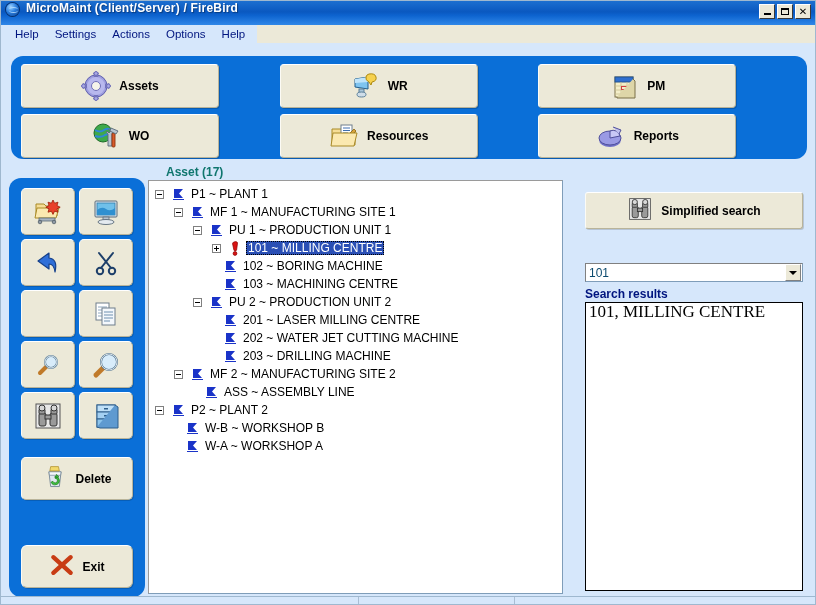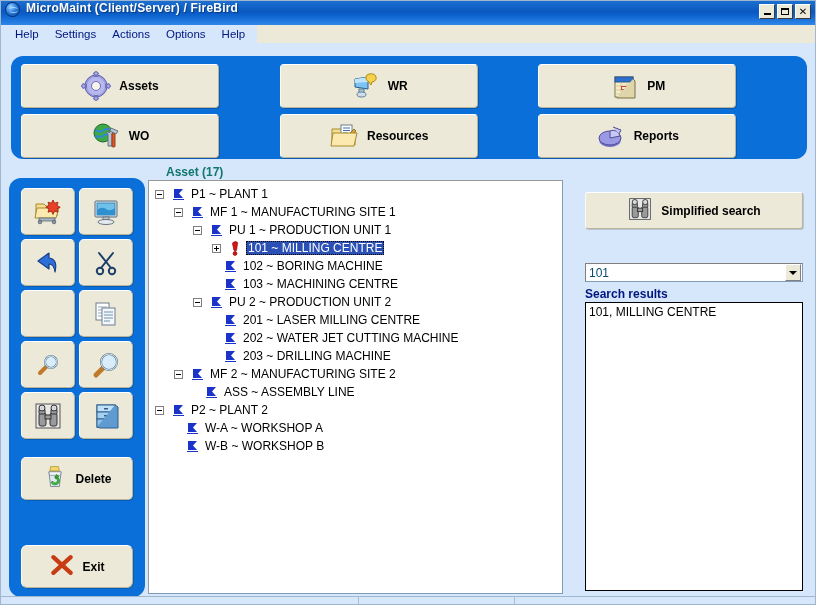--- a/index.html
+++ b/index.html
@@ -241,22 +241,22 @@
   .results-box {
     position: absolute; left: 584px; top: 301px;
     width: 218px; height: 289px;
     background: #fff;
     border: 1px solid #000;
     box-sizing: border-box;
     padding: 2px 3px;
     overflow: hidden;
   }
   .results-box .ritem {
-    font-family: Liberation Sans, sans-serif;
-    font-size: 12px; color: #000; line-height: 14px;
+    font-family: Liberation Serif, serif;
+    font-size: 17px; color: #000; line-height: 14px;
     white-space: nowrap;
   }
 
   
   .statusbar {
     position: absolute; left: 0; bottom: 0;
     width: 814px; height: 7px;
     background: #d6e7fb;
     border-top: 1px solid #9fb8cf;
     display: flex;
@@ -704,31 +704,31 @@
       <span class="tlabel">P2 ~ PLANT 2</span>
     </div>
     <div class="trow">
       <span class="tindent" style="width: 25px;"></span>
       <span class="expander-spacer"></span>
       <span class="flagicon"><svg width="13" height="13" viewBox="0 0 13 13">
           <path d="M2 1 L11 1 L11 10 L2 10 Z" fill="#ffffff"></path>
           <path d="M2 1 L11 1 L7 5.5 L11 10 L2 10 Z" fill="#1a33c8"></path>
           <line x1="1" y1="11.5" x2="12" y2="11.5" stroke="#1a33c8" stroke-width="1"></line>
         </svg></span>
-      <span class="tlabel">W-A ~ WORKSHOP  A</span>
+      <span class="tlabel">W-B ~ WORKSHOP  B</span>
     </div>
     <div class="trow">
       <span class="tindent" style="width: 25px;"></span>
       <span class="expander-spacer"></span>
       <span class="flagicon"><svg width="13" height="13" viewBox="0 0 13 13">
           <path d="M2 1 L11 1 L11 10 L2 10 Z" fill="#ffffff"></path>
           <path d="M2 1 L11 1 L7 5.5 L11 10 L2 10 Z" fill="#1a33c8"></path>
           <line x1="1" y1="11.5" x2="12" y2="11.5" stroke="#1a33c8" stroke-width="1"></line>
         </svg></span>
-      <span class="tlabel">W-B ~ WORKSHOP  B</span>
+      <span class="tlabel">W-A ~ WORKSHOP  A</span>
     </div>
   </div>
 
 <div class="search-btn">
   <span>
     <svg width="26" height="26" viewBox="0 0 30 30">
       <rect x="3" y="3" width="24" height="24" fill="#e8e8e8" stroke="#555" stroke-width="1"></rect>
       <g fill="#9a9a9a" stroke="#333" stroke-width="1">
         <rect x="6" y="12" width="7" height="13" rx="2"></rect>
         <rect x="17" y="12" width="7" height="13" rx="2"></rect>

